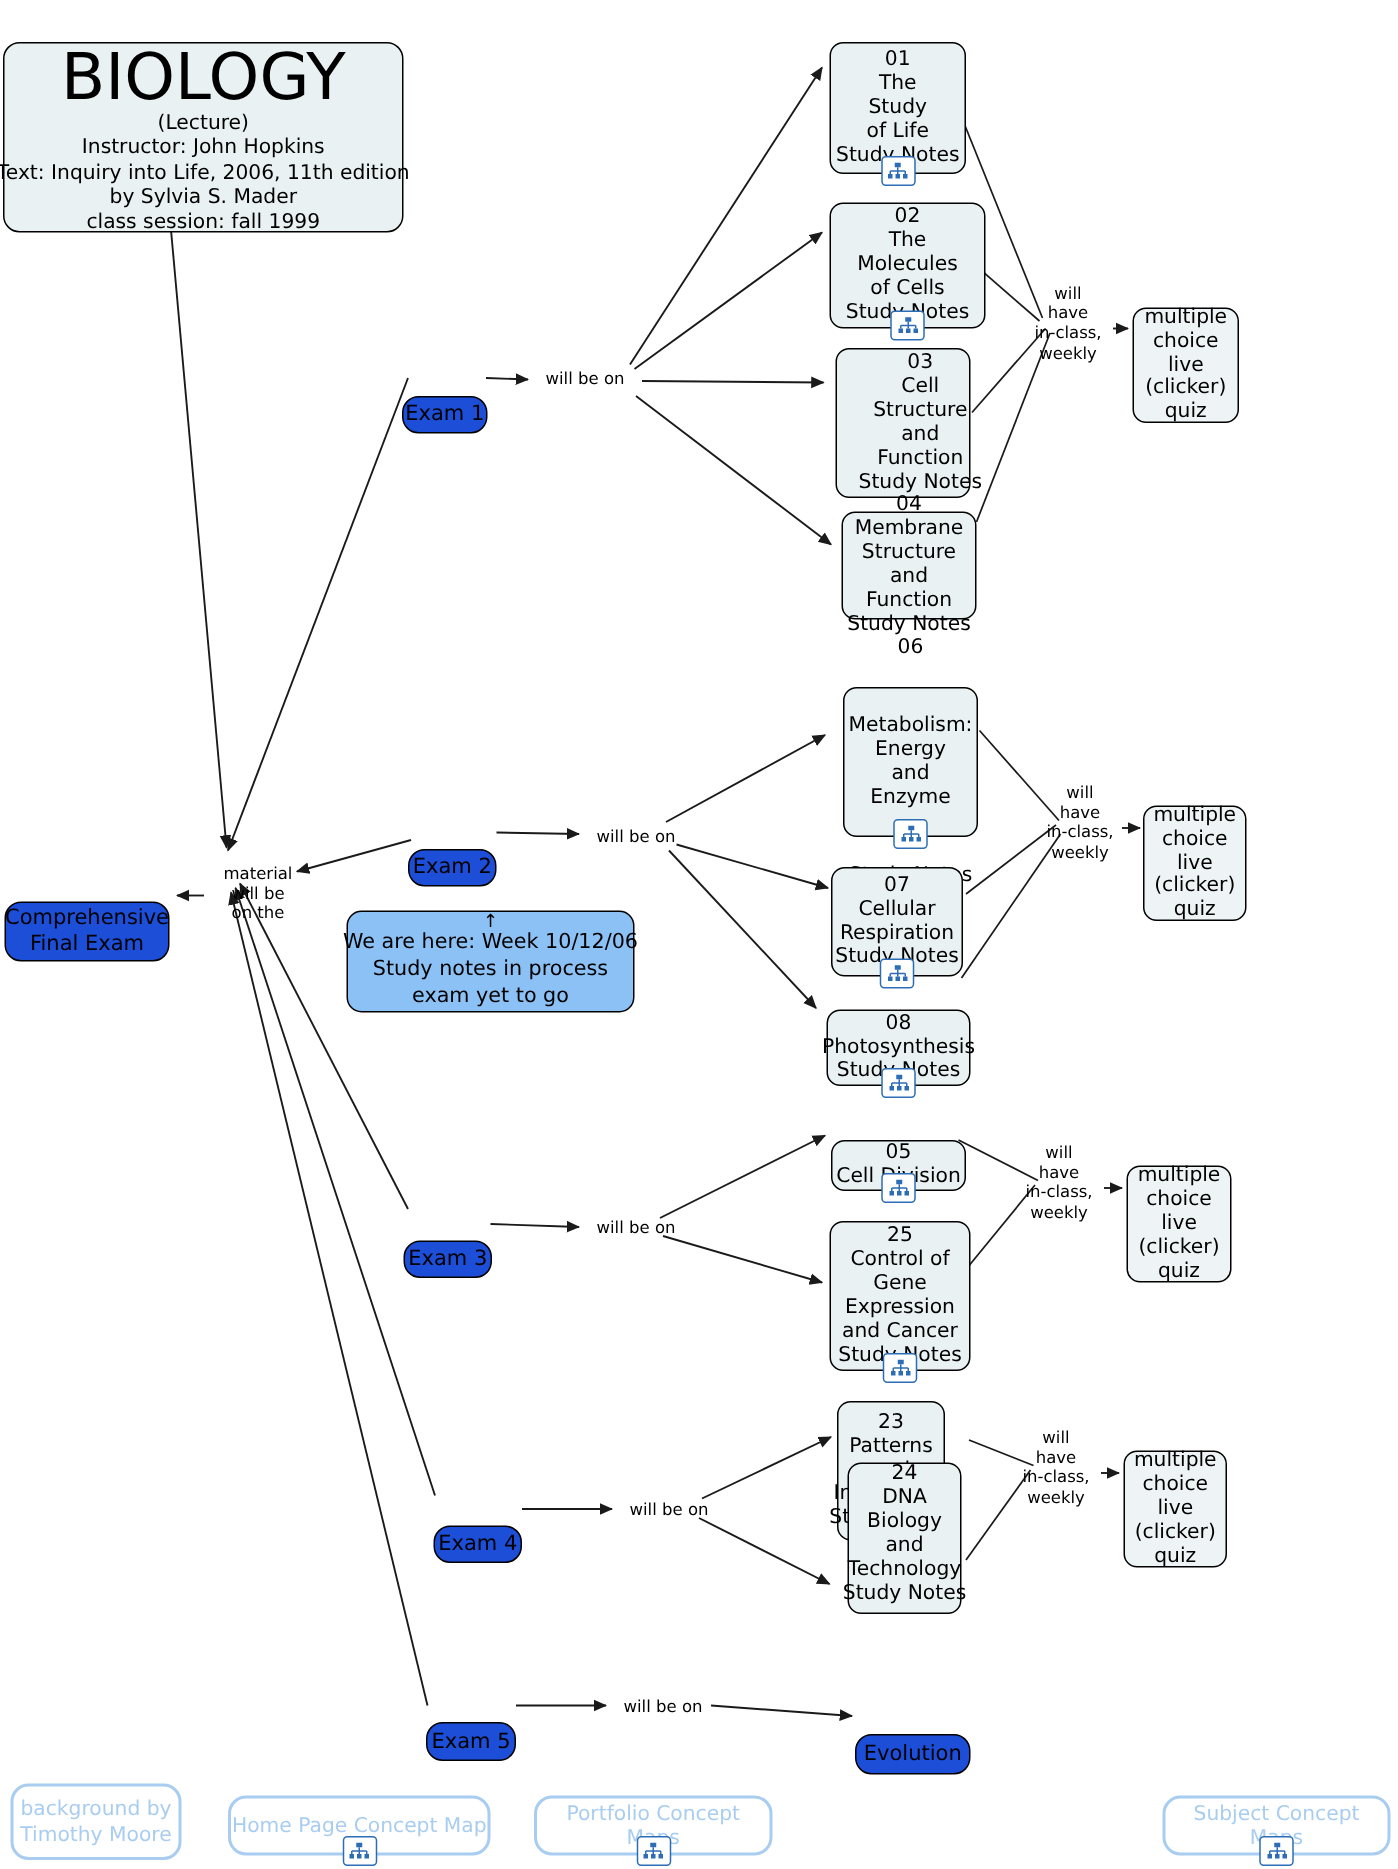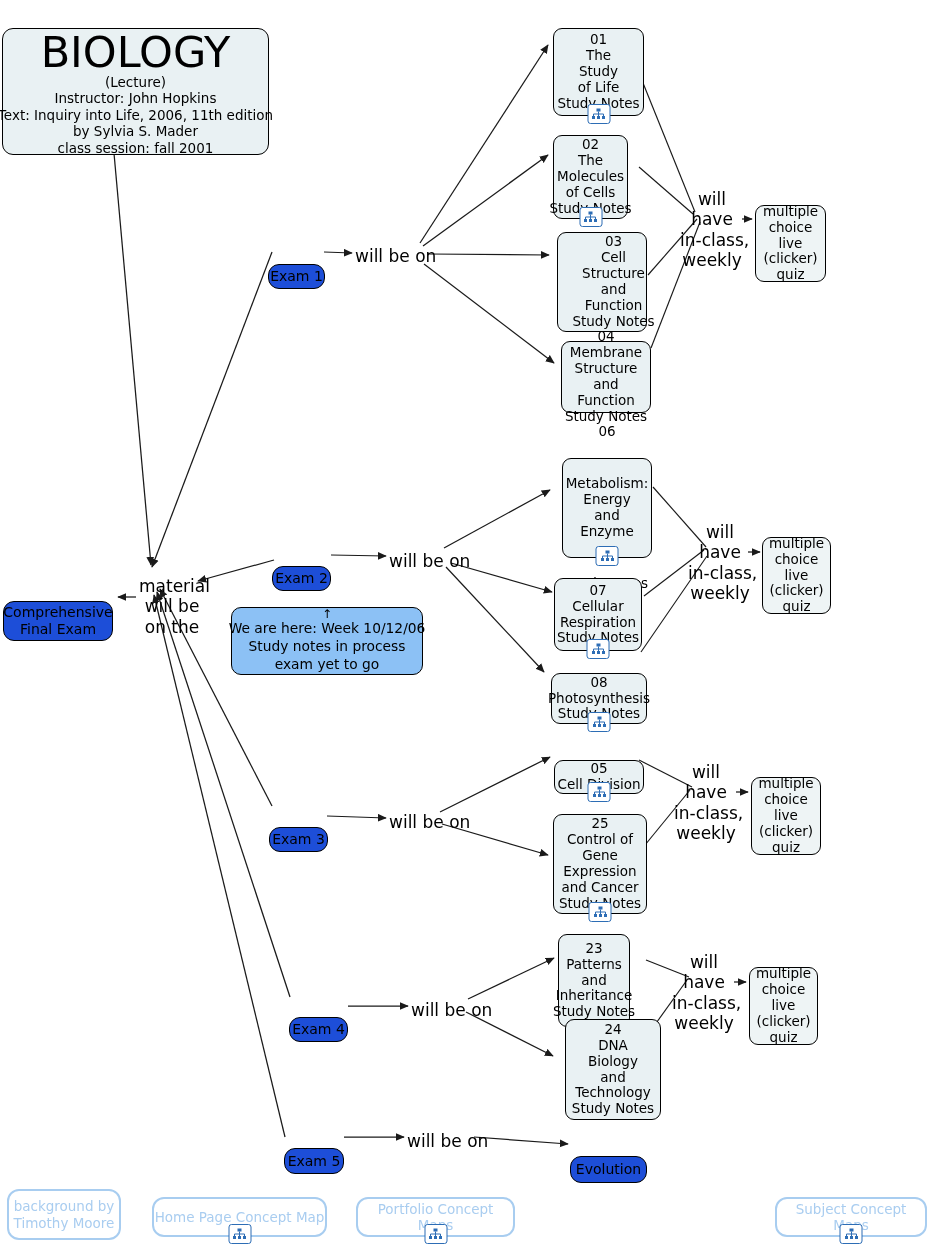--- a/index.html
+++ b/index.html
@@ -28,21 +28,21 @@
     padding:2px 8px 6px;line-height:1.22;font-size:13.5px;
   }
   .node.title .big{font-size:43px;line-height:1.0;letter-spacing:0px;display:block;}
   .node.callout{
     background:#8cc1f5;border:1.4px solid #000;border-radius:10px;
     font-size:13.8px;line-height:1.3;
   }
   .node.callout .uparrow{font-size:12px;line-height:1.0;display:block;}
 
   .label{
-    position:absolute;text-align:center;font-size:17px;line-height:1.2;
+    position:absolute;text-align:center;font-size:11px;line-height:1.2;
     white-space:pre;color:#000;
   }
 
   .badge{
     position:absolute;left:50%;transform:translateX(-50%);
     bottom:-9px;width:21px;height:18px;
     border:1.5px solid #2d6db5;border-radius:3px;background:#ffffff;
     display:flex;align-items:center;justify-content:center;
   }
   .badge svg{display:block;}
@@ -121,21 +121,21 @@
       <path d="M644,1040 L687,980"></path>
     </g>
   </svg>
 
   <div class="node title" style="left:2px;top:4px;width:267px;height:127px;">
     <span class="big">BIOLOGY</span>
     <span class="ln">(Lecture)</span>
     <span class="ln">Instructor: John Hopkins</span>
     <span class="ln">Text: Inquiry into Life, 2006, 11th edition</span>
     <span class="ln">by Sylvia S. Mader</span>
-    <span class="ln">class session: fall 2001</span>
+    <span class="ln">class session: fall 1999</span>
   </div>
 
   <div class="node exam" style="left:3px;top:577px;width:110px;height:40px;">
     <span class="ln">Comprehensive
 Final Exam</span>
   </div>
 
   <div class="label" style="left:139px;top:576px;width:66px;">material
 will be
 on the</div>
@@ -225,21 +225,21 @@
       <svg width="14" height="12" viewBox="0 0 14 12">
           <rect x="5" y="0.5" width="4" height="3" fill="#2d6db5"></rect>
           <path d="M7,3.5 L7,6 M2,6 L12,6 M2,6 L2,8 M7,6 L7,8 M12,6 L12,8" stroke="#2d6db5" stroke-width="1" fill="none"></path>
           <rect x="0.5" y="8" width="3" height="3" fill="#2d6db5"></rect>
           <rect x="5.5" y="8" width="3" height="3" fill="#2d6db5"></rect>
           <rect x="10.5" y="8" width="3" height="3" fill="#2d6db5"></rect>
         </svg>
     </span>
   </div>
 
-  <div class="node" style="left:553px;top:111px;width:75px;height:84px;">
+  <div class="node" style="left:553px;top:111px;width:104px;height:84px;">
     <span class="ln">02</span>
     <span class="ln">The
 Molecules
 of Cells</span>
     <span class="ln">Study Notes</span>
     <span class="badge">
       <svg width="14" height="12" viewBox="0 0 14 12">
           <rect x="5" y="0.5" width="4" height="3" fill="#2d6db5"></rect>
           <path d="M7,3.5 L7,6 M2,6 L12,6 M2,6 L2,8 M7,6 L7,8 M12,6 L12,8" stroke="#2d6db5" stroke-width="1" fill="none"></path>
           <rect x="0.5" y="8" width="3" height="3" fill="#2d6db5"></rect>
@@ -349,21 +349,21 @@
   </div>
 
   <div class="node" style="left:558px;top:910px;width:72px;height:93px;">
     <span class="ln">23</span>
     <span class="ln">Patterns
 and
 Inheritance</span>
     <span class="ln">Study Notes</span>
   </div>
 
-  <div class="node" style="left:565px;top:995px;width:96px;height:101px;">
+  <div class="node" style="left:565px;top:951px;width:76px;height:101px;justify-content:flex-end;">
     <span class="ln">24</span>
     <span class="ln">DNA
 Biology
 and
 Technology</span>
     <span class="ln">Study Notes</span>
   </div>
 
   <div class="node exam" style="left:570px;top:1132px;width:77px;height:27px;">
     <span class="ln">Evolution</span>

